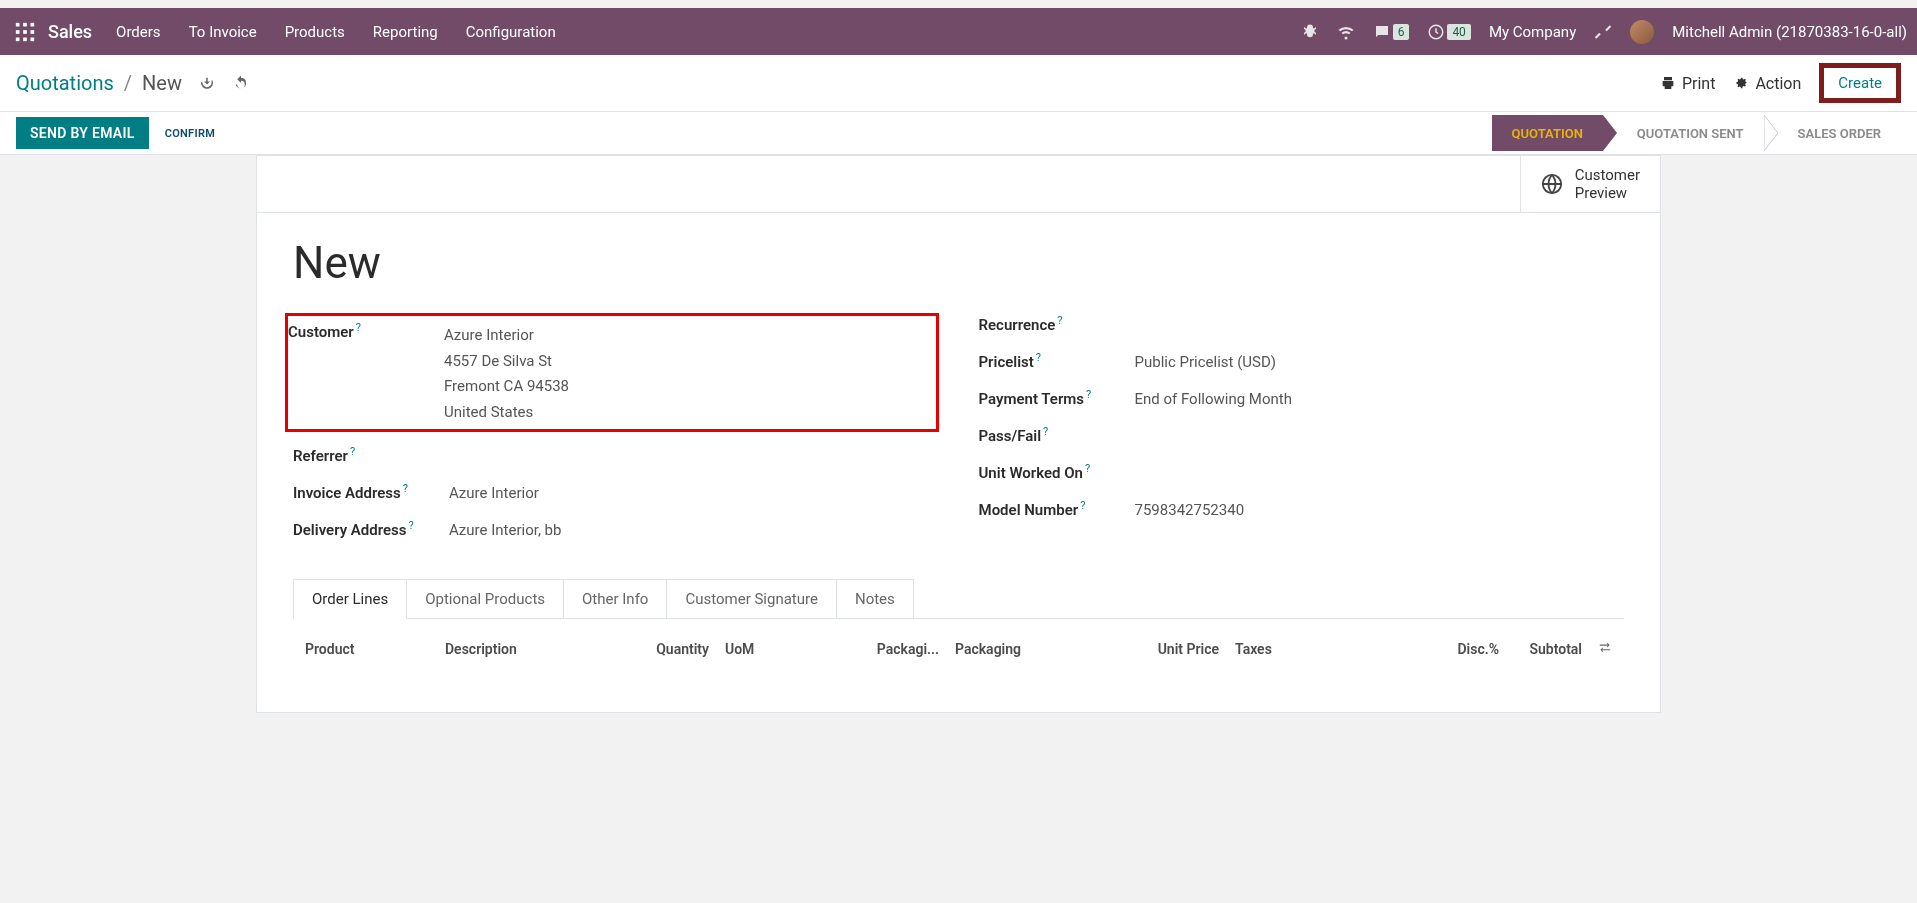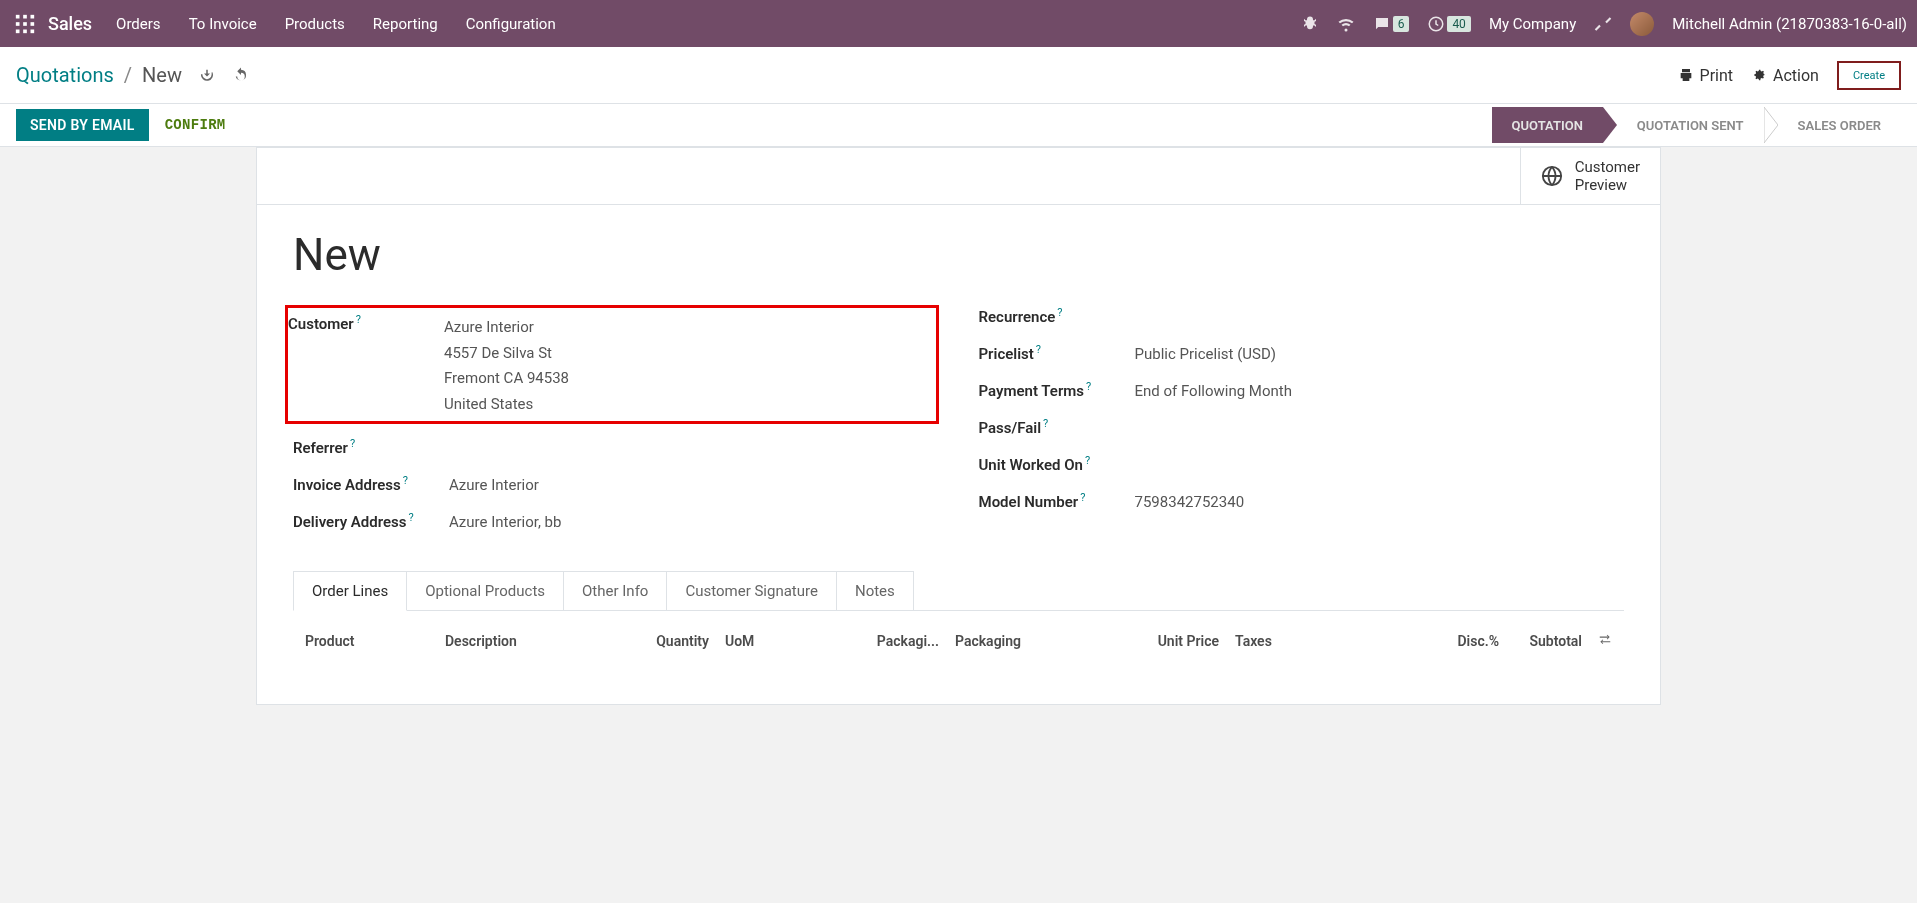--- a/index.html
+++ b/index.html
@@ -1,19 +1,19 @@
 <!DOCTYPE html>
 <html><head>
 <meta charset="utf-8">
 <style>
 * { margin: 0; padding: 0; box-sizing: border-box; font-family: -apple-system, BlinkMacSystemFont, "Segoe UI", Roboto, sans-serif; }
 body { background: #f2f2f2; height: 903px; width: 1917px; overflow: hidden; }
 
 
-.topnav { background: #714b67; height: 47px; display: flex; align-items: center; color: #fff; padding: 0 10px; }
+.topnav { background: #714b67; height: 47px; display: flex; align-items: center; color: #fff; padding: 0 10px; margin-top: 8px; }
 .topnav .apps-grid { width: 22px; height: 22px; margin-right: 12px; margin-left: 4px; cursor: pointer; }
 .topnav .brand { font-size: 18px; font-weight: 500; margin-right: 24px; }
 .topnav .menu { display: flex; gap: 28px; }
 .topnav .menu-item { font-size: 15px; cursor: pointer; }
 .topnav .spacer { flex: 1; }
 .topnav .right { display: flex; align-items: center; gap: 18px; font-size: 15px; }
 .topnav .badge { background: #d8e6df; color: #1a5c4e; font-size: 12px; padding: 1px 5px; border-radius: 2px; margin-left: 2px; }
 .topnav .icon { width: 18px; height: 18px; fill: rgba(255,255,255,0.85); }
 .topnav .avatar { width: 24px; height: 24px; border-radius: 50%; background: linear-gradient(135deg,#c48a6a,#8a5a3a); }
 
@@ -21,30 +21,30 @@
 .controlbar { background: #fff; height: 56px; display: flex; align-items: center; padding: 0 16px; }
 .breadcrumb { display: flex; align-items: center; gap: 10px; font-size: 20px; }
 .breadcrumb a { color: #017e84; text-decoration: none; }
 .breadcrumb .sep { color: #888; }
 .breadcrumb .current { color: #555; }
 .breadcrumb .ctrl-icon { width: 18px; height: 18px; fill: #666; margin-left: 6px; cursor: pointer; }
 .controlbar .spacer { flex: 1; }
 .controlbar .actions { display: flex; align-items: center; gap: 18px; }
 .controlbar .action { display: flex; align-items: center; gap: 6px; font-size: 16px; color: #333; cursor: pointer; }
 .controlbar .action svg { width: 16px; height: 16px; fill: #333; }
-.create-btn { border: 2px solid #7f1d1d; color: #017e84; background: #fff; padding: 6px 14px; font-size: 11px; cursor: pointer; }
+.create-btn { border: 5px solid #7f1d1d; color: #017e84; background: #fff; padding: 6px 14px; font-size: 15px; cursor: pointer; }
 
 
 .buttonbar { background: #fff; border-top: 1px solid #dee2e6; border-bottom: 1px solid #dee2e6; height: 44px; display: flex; align-items: center; padding: 0 16px; }
 .btn-primary { background: #017e84; color: #fff; border: none; padding: 8px 14px; font-size: 14px; font-weight: 600; cursor: pointer; letter-spacing: 0.3px; }
-.btn-link { color: #4d7c0f; background: none; border: none; font-size: 14px; font-weight: 600; margin-left: 16px; cursor: pointer; letter-spacing: 0.3px; font-family: Liberation Mono, monospace; }
+.btn-link { color: #0c4a6e; background: none; border: none; font-size: 11px; font-weight: 600; margin-left: 16px; cursor: pointer; letter-spacing: 0.3px; }
 .buttonbar .spacer { flex: 1; }
 .statusbar { display: flex; align-items: stretch; height: 36px; }
 .status-step { display: flex; align-items: center; padding: 0 20px; font-size: 13px; font-weight: 600; color: #8a8a8a; position: relative; }
-.status-step.active { background: #714b67; color: #e5e5e5; }
+.status-step.active { background: #714b67; color: #eab308; }
 .step-divider { width:14px; position:relative; }
 .step-divider svg { position:absolute; top:0; left:0; }
 
 
 .form-wrap { padding: 0 0; height: calc(903px - 47px - 56px - 44px); overflow-y: scroll; }
 .sheet { background: #fff; border: 1px solid #dee2e6; max-width: 1405px; margin: 0 auto; position: relative; }
 .sheet-header-btns { display:flex; justify-content:flex-end; border-bottom:1px solid #dee2e6; }
 .customer-preview { display:flex; align-items:center; gap:12px; padding: 10px 20px; border-left:1px solid #dee2e6; cursor:pointer; }
 .customer-preview svg { width:22px; height:22px; fill:#444; }
 .customer-preview .cp-text { font-size:15px; color:#333; line-height:1.2; }

